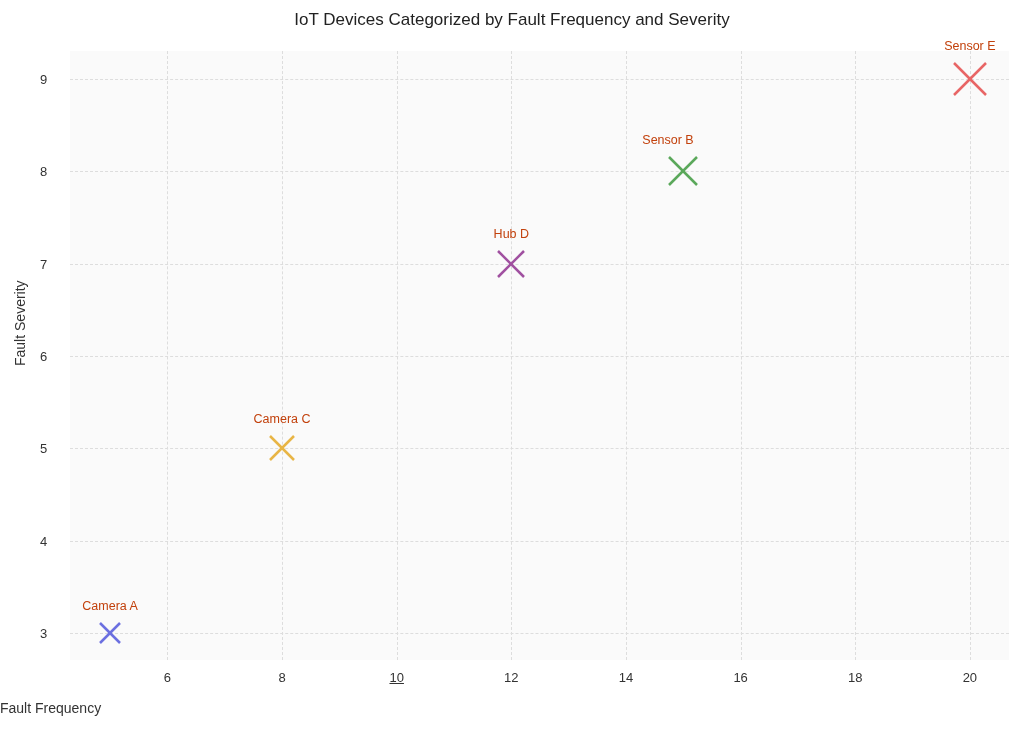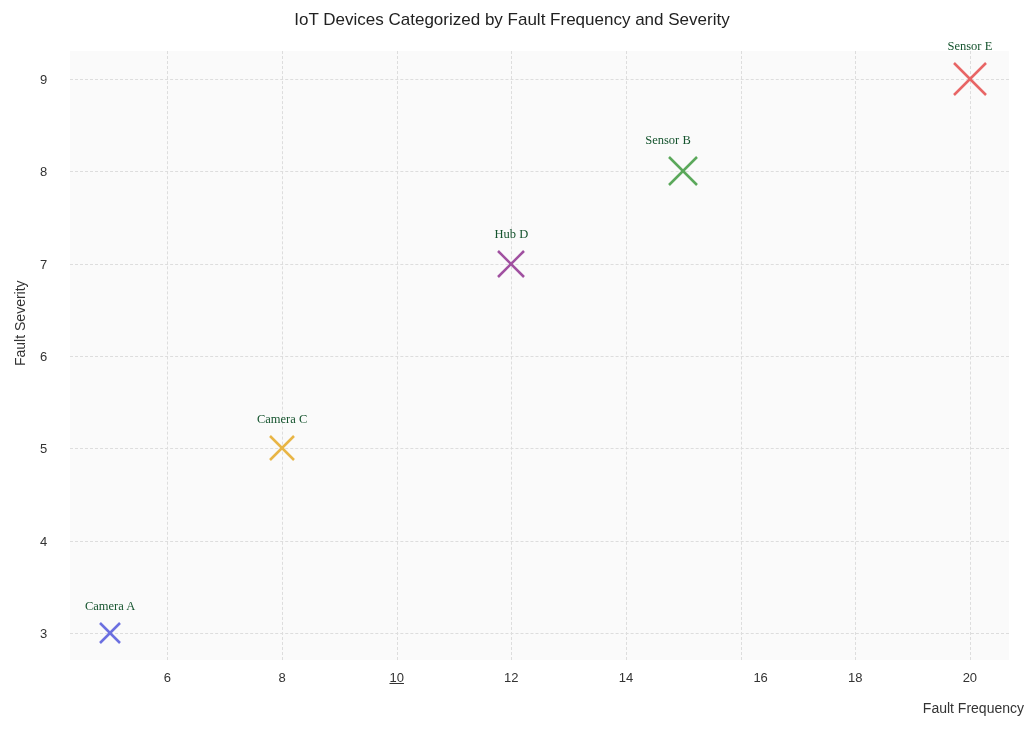--- a/index.html
+++ b/index.html
@@ -60,21 +60,21 @@
       transform: translateY(-50%);
       font-size: 13px;
       color: #333;
       font-family: sans-serif;
     }
     .x-label {
       position: absolute;
       bottom: 15px;
       left: 0;
       right: 0;
-      text-align: right;
+      text-align: left;
       font-size: 14px;
       color: #333;
     }
     .y-label {
       position: absolute;
       left: 20px;
       top: 50%;
       transform: translateY(-50%) rotate(-90deg);
       transform-origin: left center;
       font-size: 14px;
@@ -85,43 +85,43 @@
       position: absolute;
       transform: translate(-50%, -50%);
     }
     .marker svg {
       display: block;
     }
     .point-label {
       position: absolute;
       transform: translateX(-50%);
       font-size: 12.5px;
-      color: #14532d;
+      color: #c2410c;
       white-space: nowrap;
-      font-family: Liberation Serif, serif;
+      font-family: Liberation Sans, sans-serif;
     }
   </style>
 </head>
 <body>
 
 <div class="chart-title">IoT Devices Categorized by Fault Frequency and Severity</div>
 
 <div class="plot-area" id="plot-area">
     <div class="grid-line-v" style="left: 97.439px;"></div>
     <div class="x-tick" style="left: 97.439px;">6</div>
     <div class="grid-line-v" style="left: 212.073px;"></div>
     <div class="x-tick" style="left: 212.073px;">8</div>
     <div class="grid-line-v" style="left: 326.707px;"></div>
     <div class="x-tick" style="left: 326.707px; text-decoration: underline;">10</div>
     <div class="grid-line-v" style="left: 441.341px;"></div>
     <div class="x-tick" style="left: 441.341px;">12</div>
     <div class="grid-line-v" style="left: 555.976px;"></div>
     <div class="x-tick" style="left: 555.976px;">14</div>
     <div class="grid-line-v" style="left: 670.61px;"></div>
-    <div class="x-tick" style="left: 670.61px; margin-left: 20px;">16</div>
+    <div class="x-tick" style="left: 670.61px;">16</div>
     <div class="grid-line-v" style="left: 785.244px;"></div>
     <div class="x-tick" style="left: 785.244px;">18</div>
     <div class="grid-line-v" style="left: 899.878px;"></div>
     <div class="x-tick" style="left: 899.878px;">20</div>
     <div class="grid-line-h" style="top: 582.273px;"></div>
     <div class="y-tick" style="top: 582.273px;">3</div>
     <div class="grid-line-h" style="top: 489.848px;"></div>
     <div class="y-tick" style="top: 489.848px;">4</div>
     <div class="grid-line-h" style="top: 397.424px;"></div>
     <div class="y-tick" style="top: 397.424px;">5</div>

